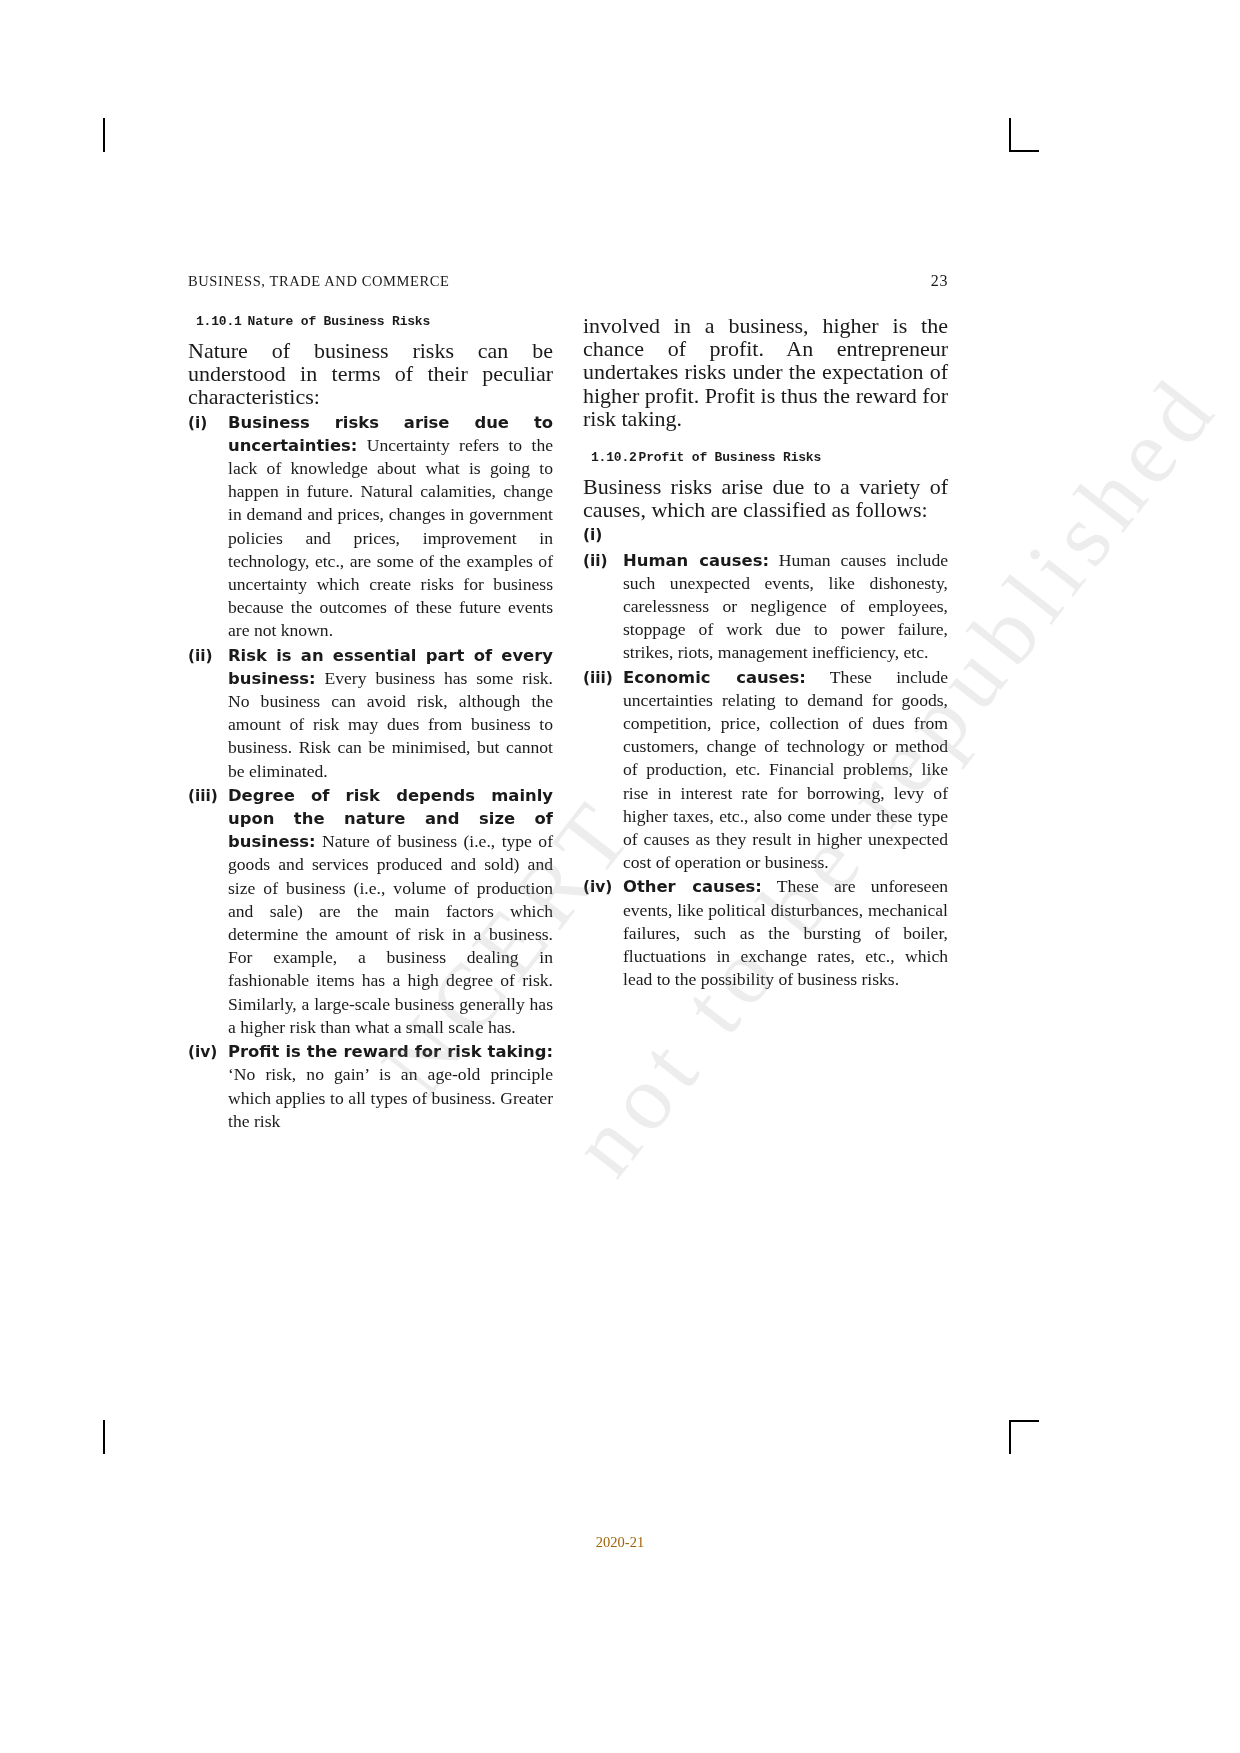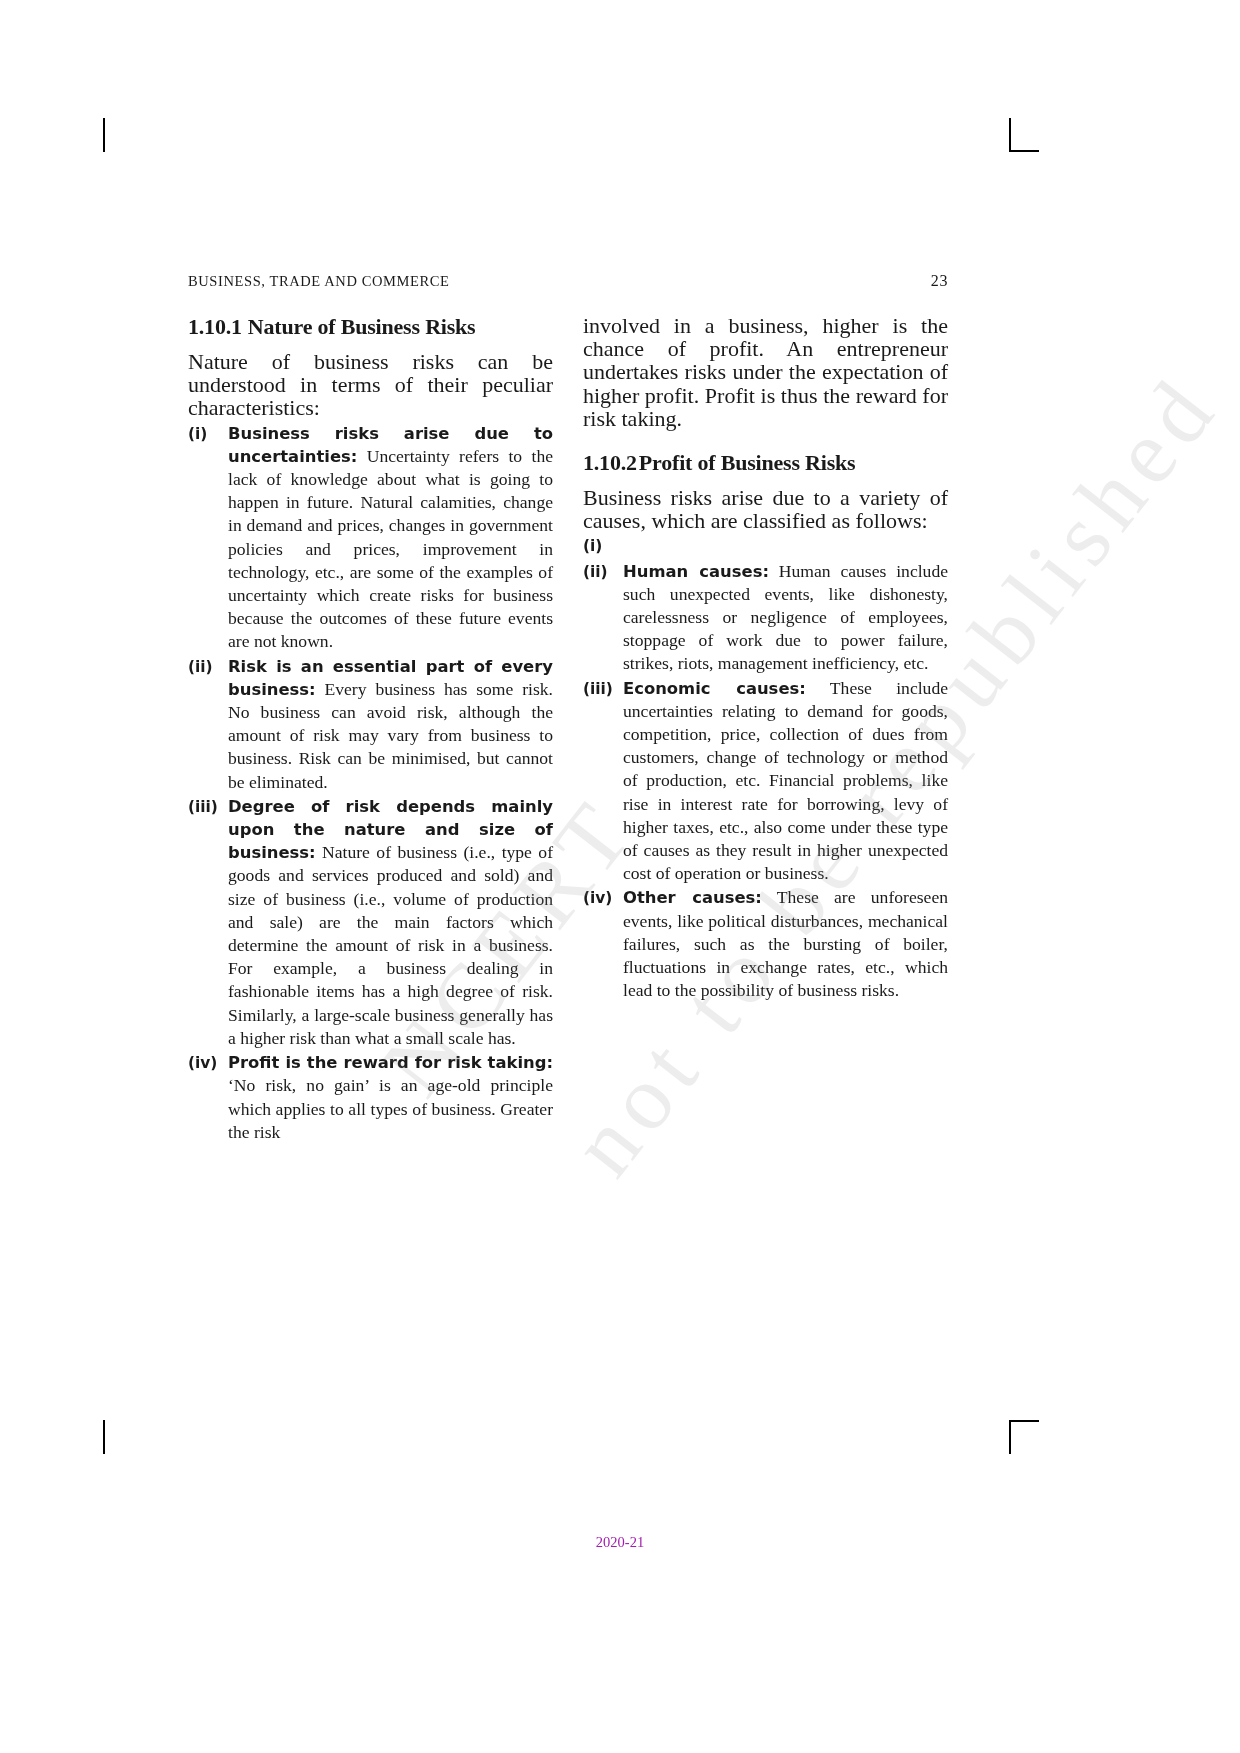--- a/index.html
+++ b/index.html
@@ -53,24 +53,24 @@
 
   .columns {
     display: flex;
     gap: 30px;
   }
   .col {
     width: 365px;
   }
 
   h2.section-heading {
-    font-family: Liberation Serif, serif;
-    font-size: 22px;
+    font-family: Liberation Mono, monospace;
+    font-size: 13px;
     font-weight: bold;
-    margin: 0 0 10px 0;
+    margin: 0 0 10px 8px;
     letter-spacing: -0.2px;
   }
   h2.section-heading .num {
     margin-right: 6px;
   }
   h2.section-heading.tight .num {
     margin-right: 2px;
   }
 
   p.body {
@@ -138,21 +138,21 @@
 
   
   .footer {
     position: absolute;
     left: 0;
     top: 1534px;
     width: 1240px;
     text-align: center;
     font-size: 14.5px;
     font-family: "Liberation Serif", serif;
-    color: #a21caf;
+    color: #a16207;
   }
 </style>
 </head>
 <body>
 
 <div class="crop-mark crop-tl-v"></div>
 <div class="crop-mark crop-tr-v"></div>
 <div class="crop-mark crop-tr-h"></div>
 <div class="crop-mark crop-bl-v"></div>
 <div class="crop-mark crop-br-v"></div>
@@ -180,21 +180,21 @@
 
       <p class="body">Nature of business risks can be understood in terms of their peculiar characteristics:</p>
 
       <ul class="listblock">
         <li>
           <span class="marker">(i)</span>
           <span class="itemtext"><span class="lead">Business risks arise due to uncertainties:</span><span> Uncertainty refers to the lack of knowledge about what is going to happen in future. Natural calamities, change in demand and prices, changes in government policies and prices, improvement in technology, etc., are some of the examples of uncertainty which create risks for business because the outcomes of these future events are not known.</span></span>
         </li>
         <li>
           <span class="marker">(ii)</span>
-          <span class="itemtext"><span class="lead">Risk is an essential part of every business:</span><span> Every business has some risk. No business can avoid risk, although the amount of risk may vary from business to business. Risk can be minimised, but cannot be eliminated.</span></span>
+          <span class="itemtext"><span class="lead">Risk is an essential part of every business:</span><span> Every business has some risk. No business can avoid risk, although the amount of risk may dues from business to business. Risk can be minimised, but cannot be eliminated.</span></span>
         </li>
         <li>
           <span class="marker">(iii)</span>
           <span class="itemtext"><span class="lead">Degree of risk depends mainly upon the nature and size of business:</span><span> Nature of business (i.e., type of goods and services produced and sold) and size of business (i.e., volume of production and sale) are the main factors which determine the amount of risk in a business. For example, a business dealing in fashionable items has a high degree of risk. Similarly, a large-scale business generally has a higher risk than what a small scale has.</span></span>
         </li>
         <li>
           <span class="marker">(iv)</span>
           <span class="itemtext"><span class="lead">Profit is the reward for risk taking:</span><span> ‘No risk, no gain’ is an age-old principle which applies to all types of business. Greater the risk</span></span>
         </li>
       </ul>

